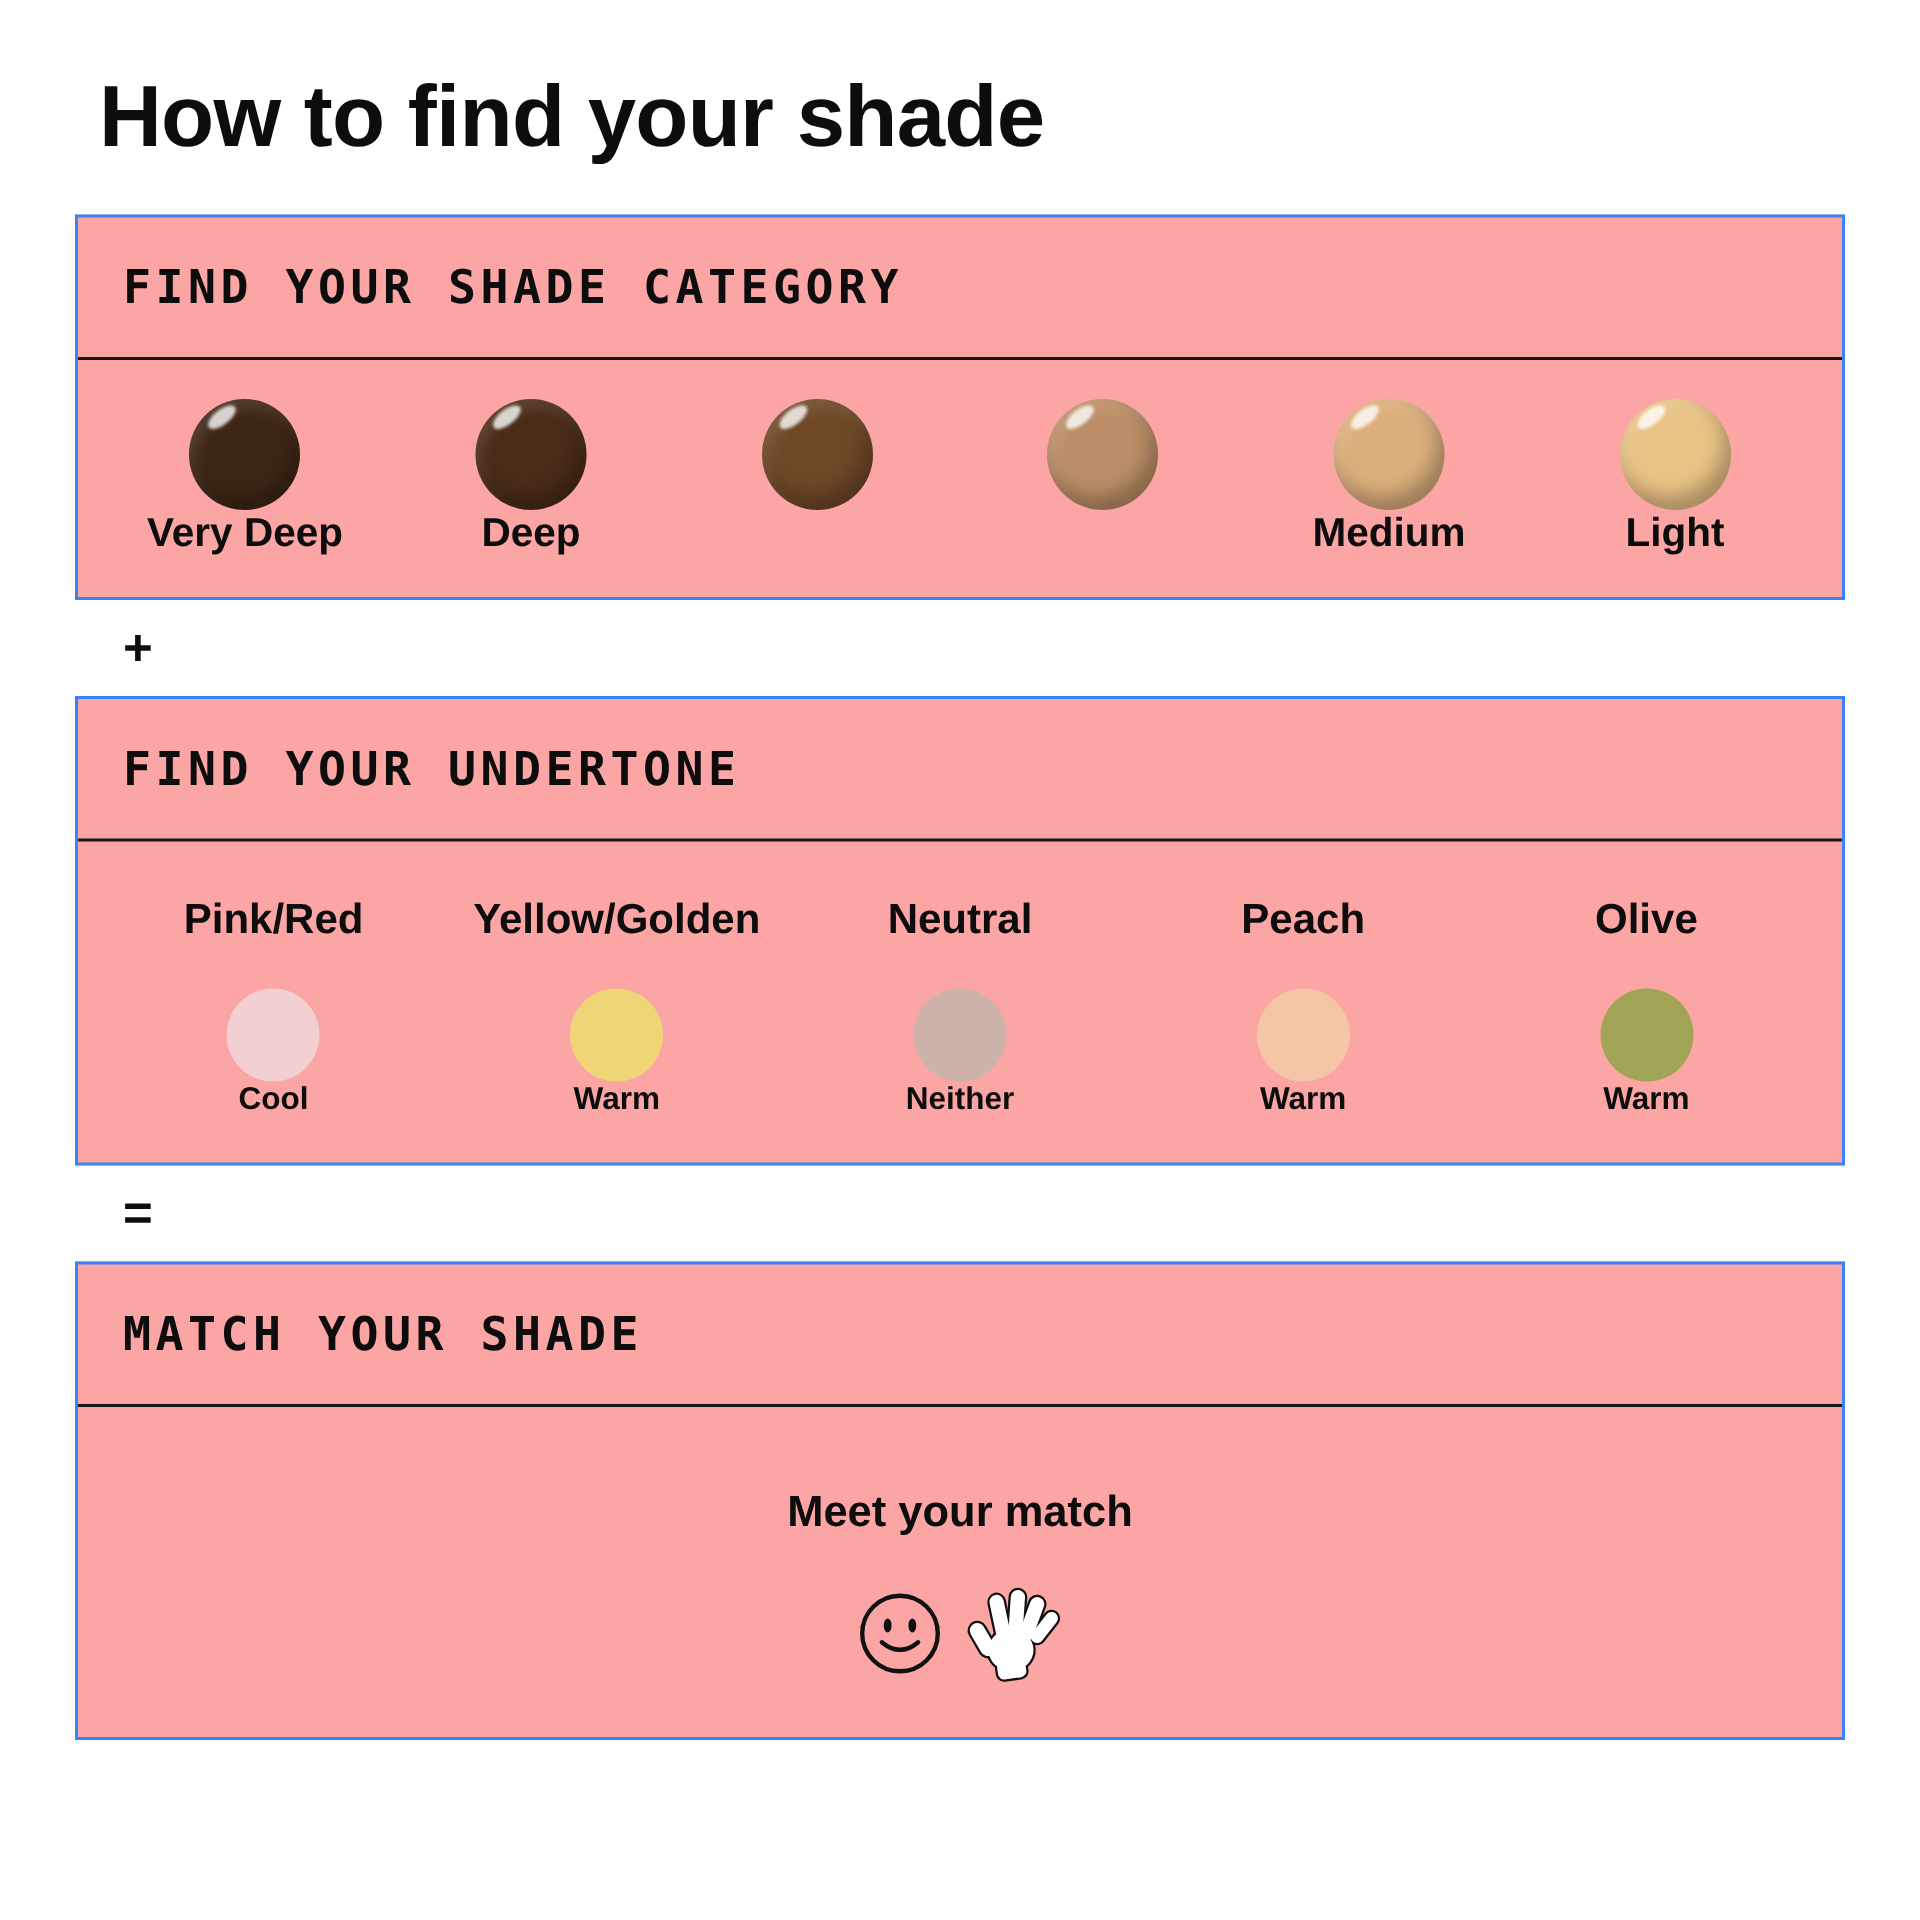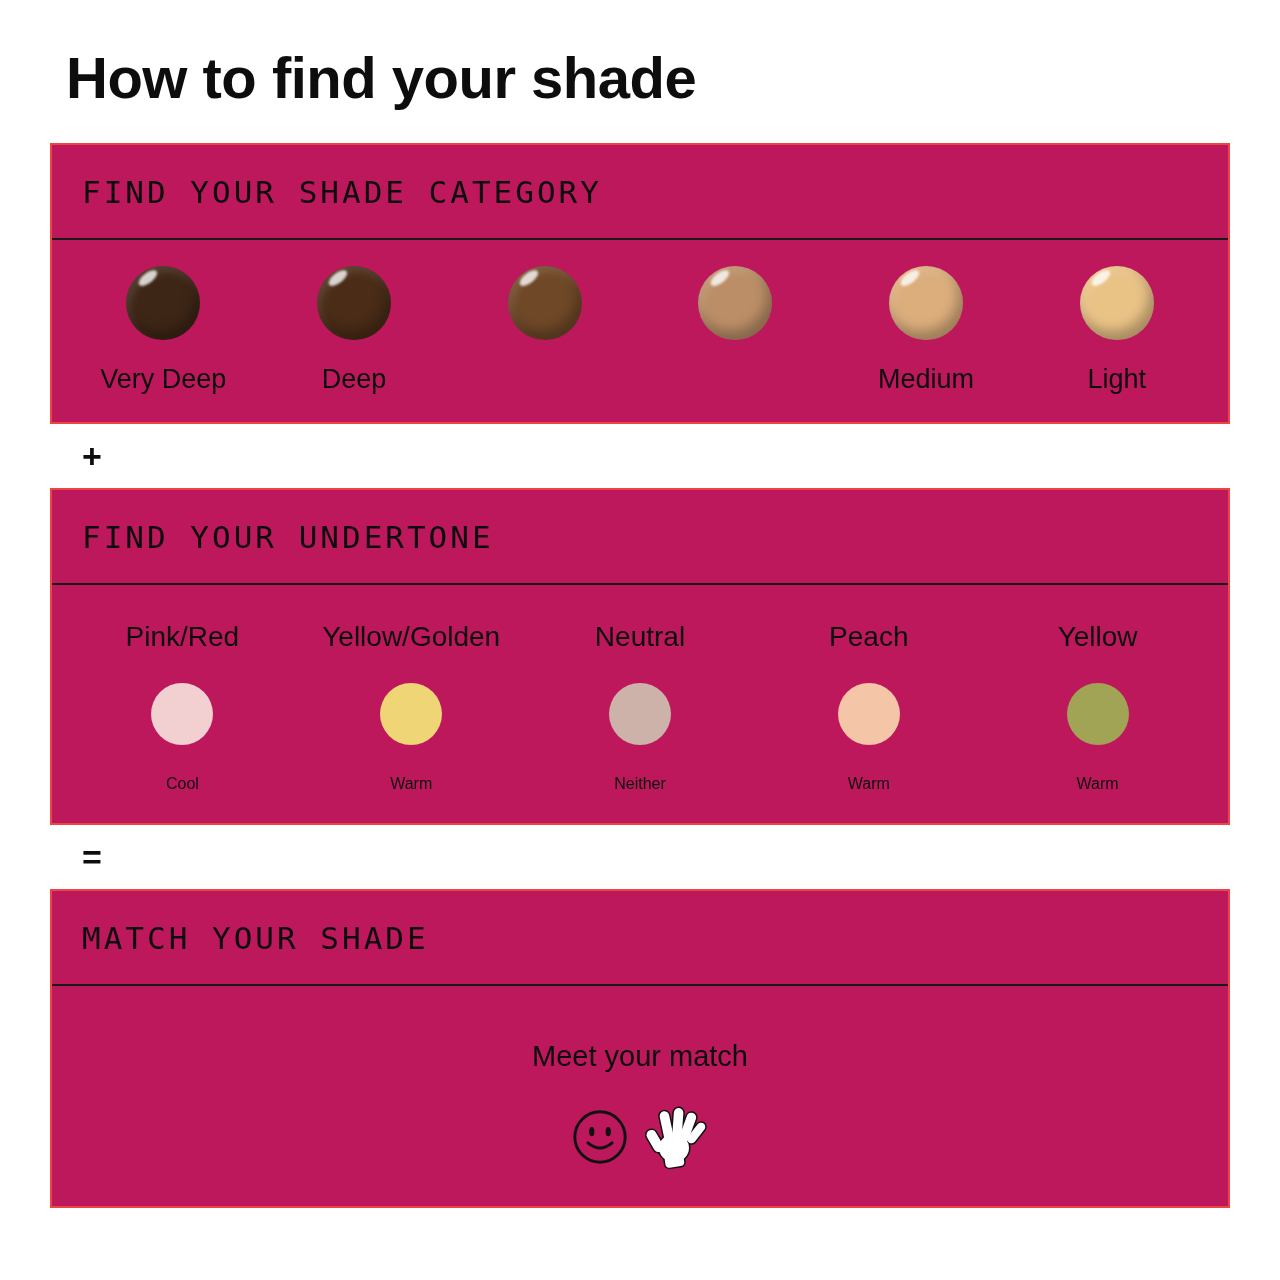--- a/index.html
+++ b/index.html
@@ -13,22 +13,23 @@
   .page { padding: 0 50px; }
 
   .page-title {
     font-size: 58px;
     font-weight: 700;
     letter-spacing: -0.5px;
     margin: 44px 0 32px 16px;
   }
 
   .box {
-    border: 2px solid #ef4444;
-    background: #be185d;
+    border: 2px solid #3b82f6;
+    background: #fca5a5;
+    font-weight: bold;
   }
   .box-header {
     font-family: "DejaVu Sans Mono", "Liberation Mono", monospace;
     font-size: 31px;
     letter-spacing: 3px;
     padding: 29px 30px 28px 30px;
     border-bottom: 2px solid #191919;
     white-space: nowrap;
   }
 
@@ -54,21 +55,20 @@
     content: "";
     position: absolute;
     left: 14%; top: 10%;
     width: 30%; height: 14%;
     border-radius: 50%;
     background: rgba(255,255,255,0.78);
     transform: rotate(-38deg);
     filter: blur(1px);
   }
   .swatch-label {
-    margin-top: 24px;
     font-size: 27px;
     line-height: 1.12;
     text-align: center;
     max-width: 132px;
   }
 
   
   .operator {
     font-size: 34px;
     font-weight: 900;
@@ -91,22 +91,21 @@
   .undertone-label {
     font-size: 28px;
     text-align: right;
   }
   .dot {
     width: 62px; height: 62px;
     border-radius: 50%;
     margin-top: 30px;
   }
   .undertone-temp {
-    font-size: 16px;
-    margin-top: 30px;
+    font-size: 21px;
     text-align: center;
   }
 
   
   .match-body {
     height: 220px;
     display: flex;
     flex-direction: column;
     align-items: center;
     padding-top: 54px;
@@ -174,21 +173,21 @@
         <div class="undertone-label">Neutral</div>
         <div class="dot" style="background-color: rgb(204, 178, 168);"></div>
         <div class="undertone-temp">Neither</div>
       </div>
       <div class="undertone-col">
         <div class="undertone-label">Peach</div>
         <div class="dot" style="background-color: rgb(245, 197, 167);"></div>
         <div class="undertone-temp">Warm</div>
       </div>
       <div class="undertone-col">
-        <div class="undertone-label">Yellow</div>
+        <div class="undertone-label">Olive</div>
         <div class="dot" style="background-color: rgb(162, 164, 85);"></div>
         <div class="undertone-temp">Warm</div>
       </div>
     </div>
   </section>
 
   <div class="operator">=</div>
 
   <section class="box">
     <div class="box-header">MATCH YOUR SHADE</div>

